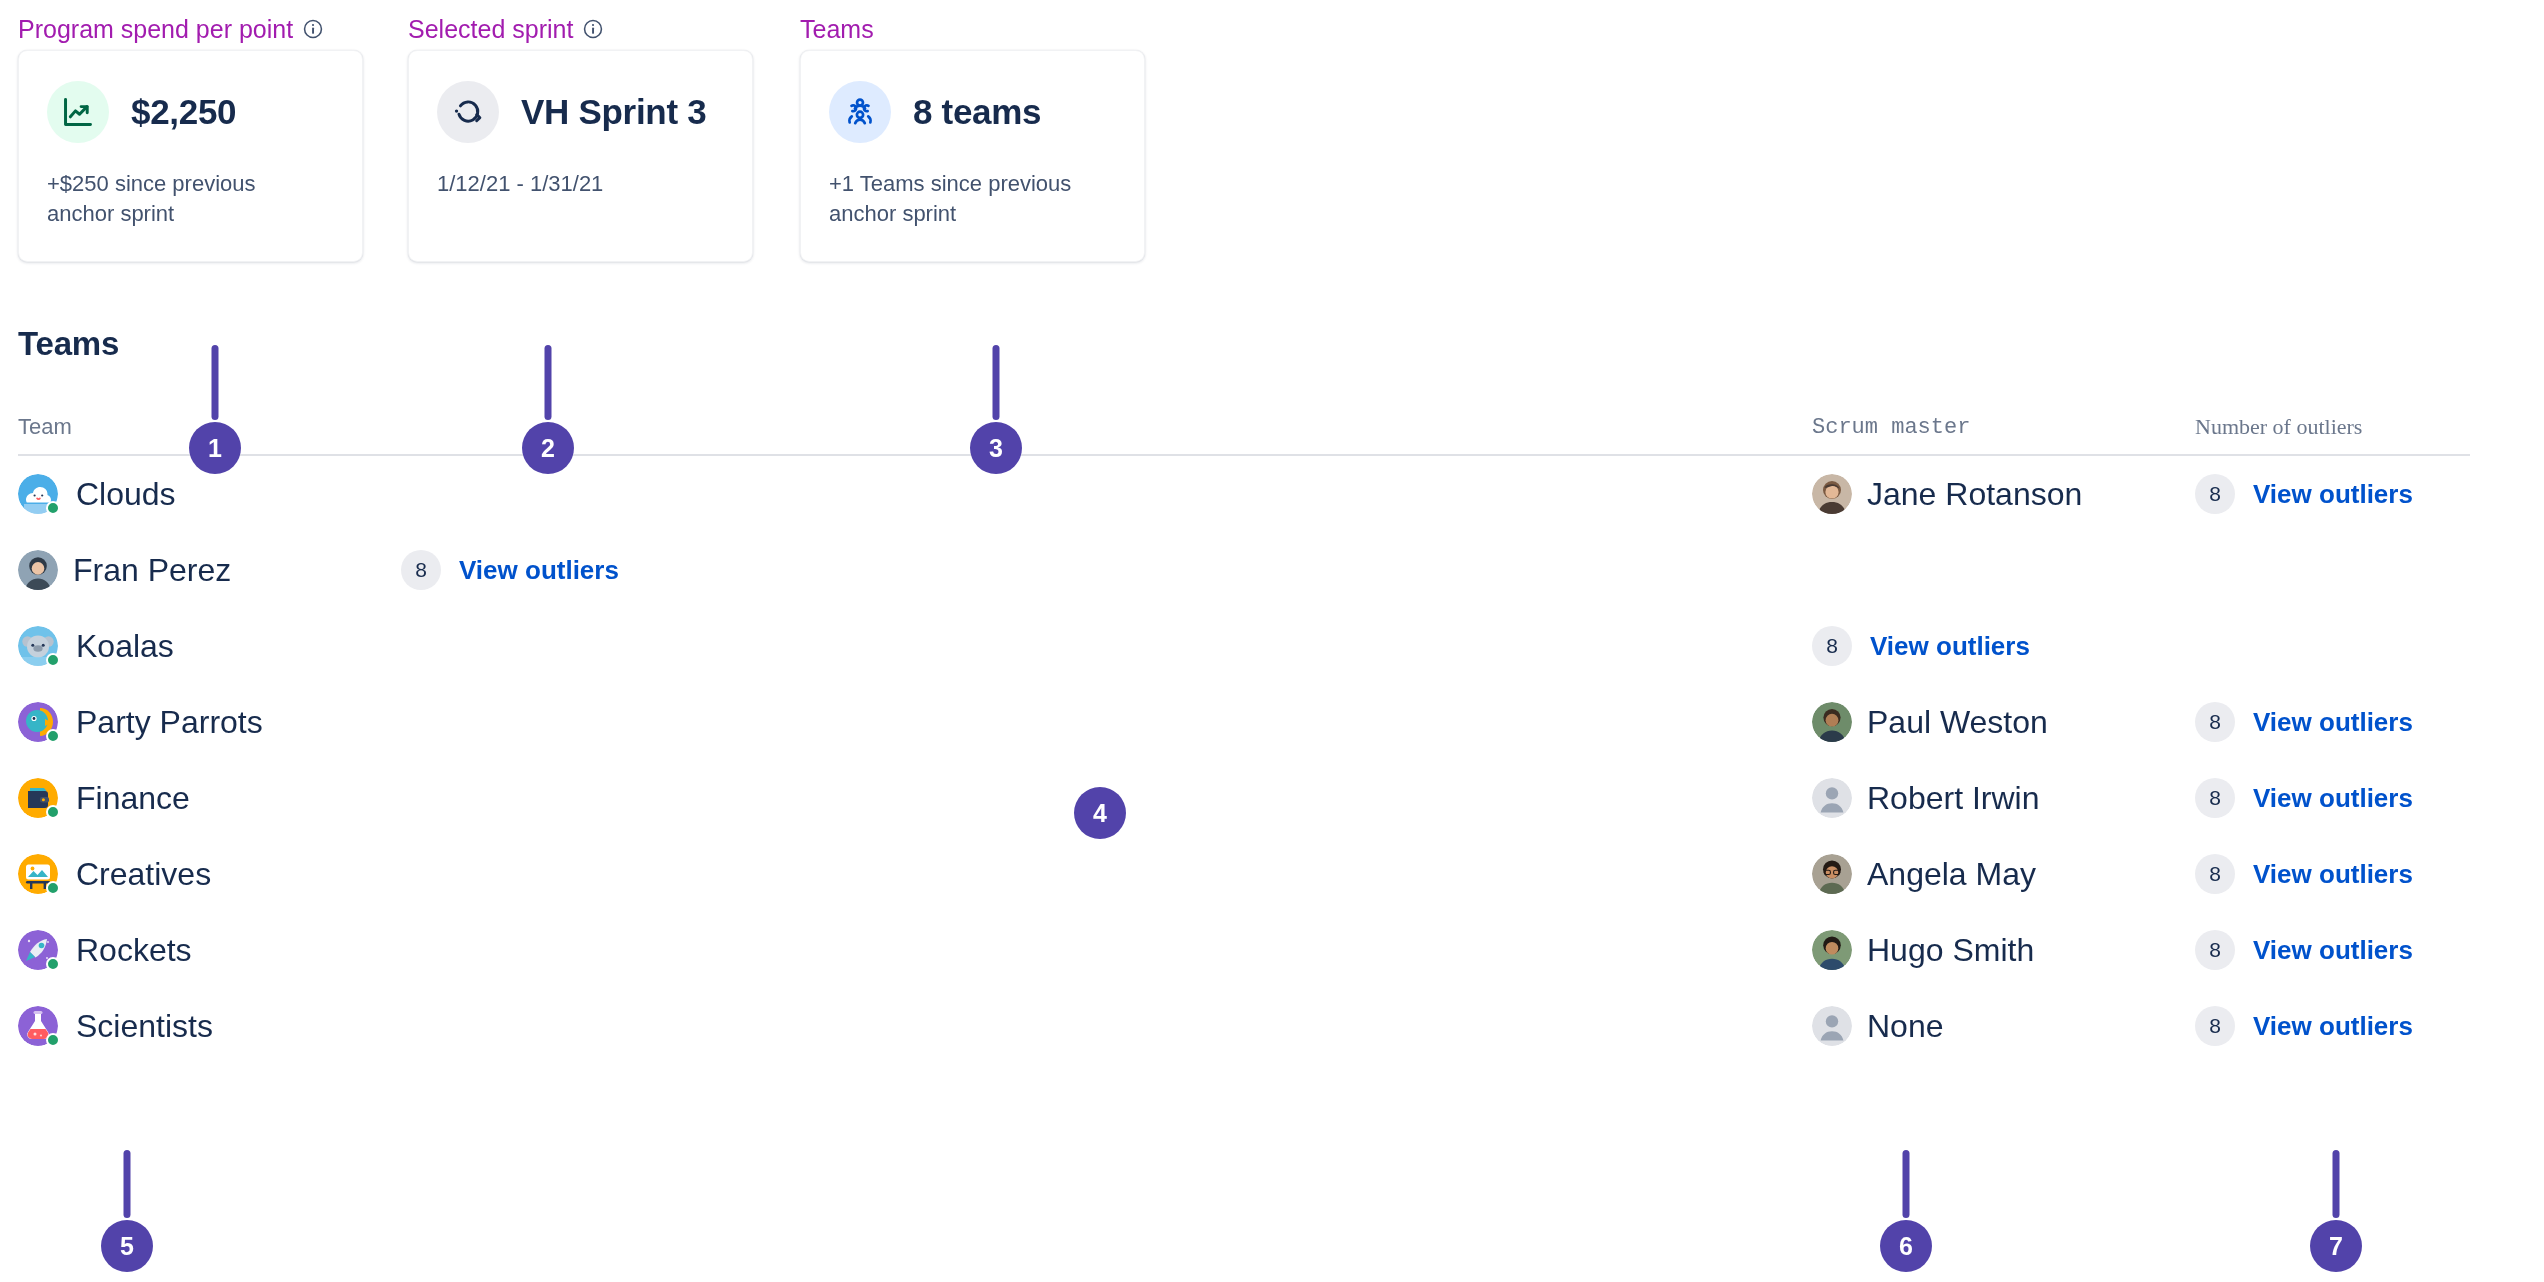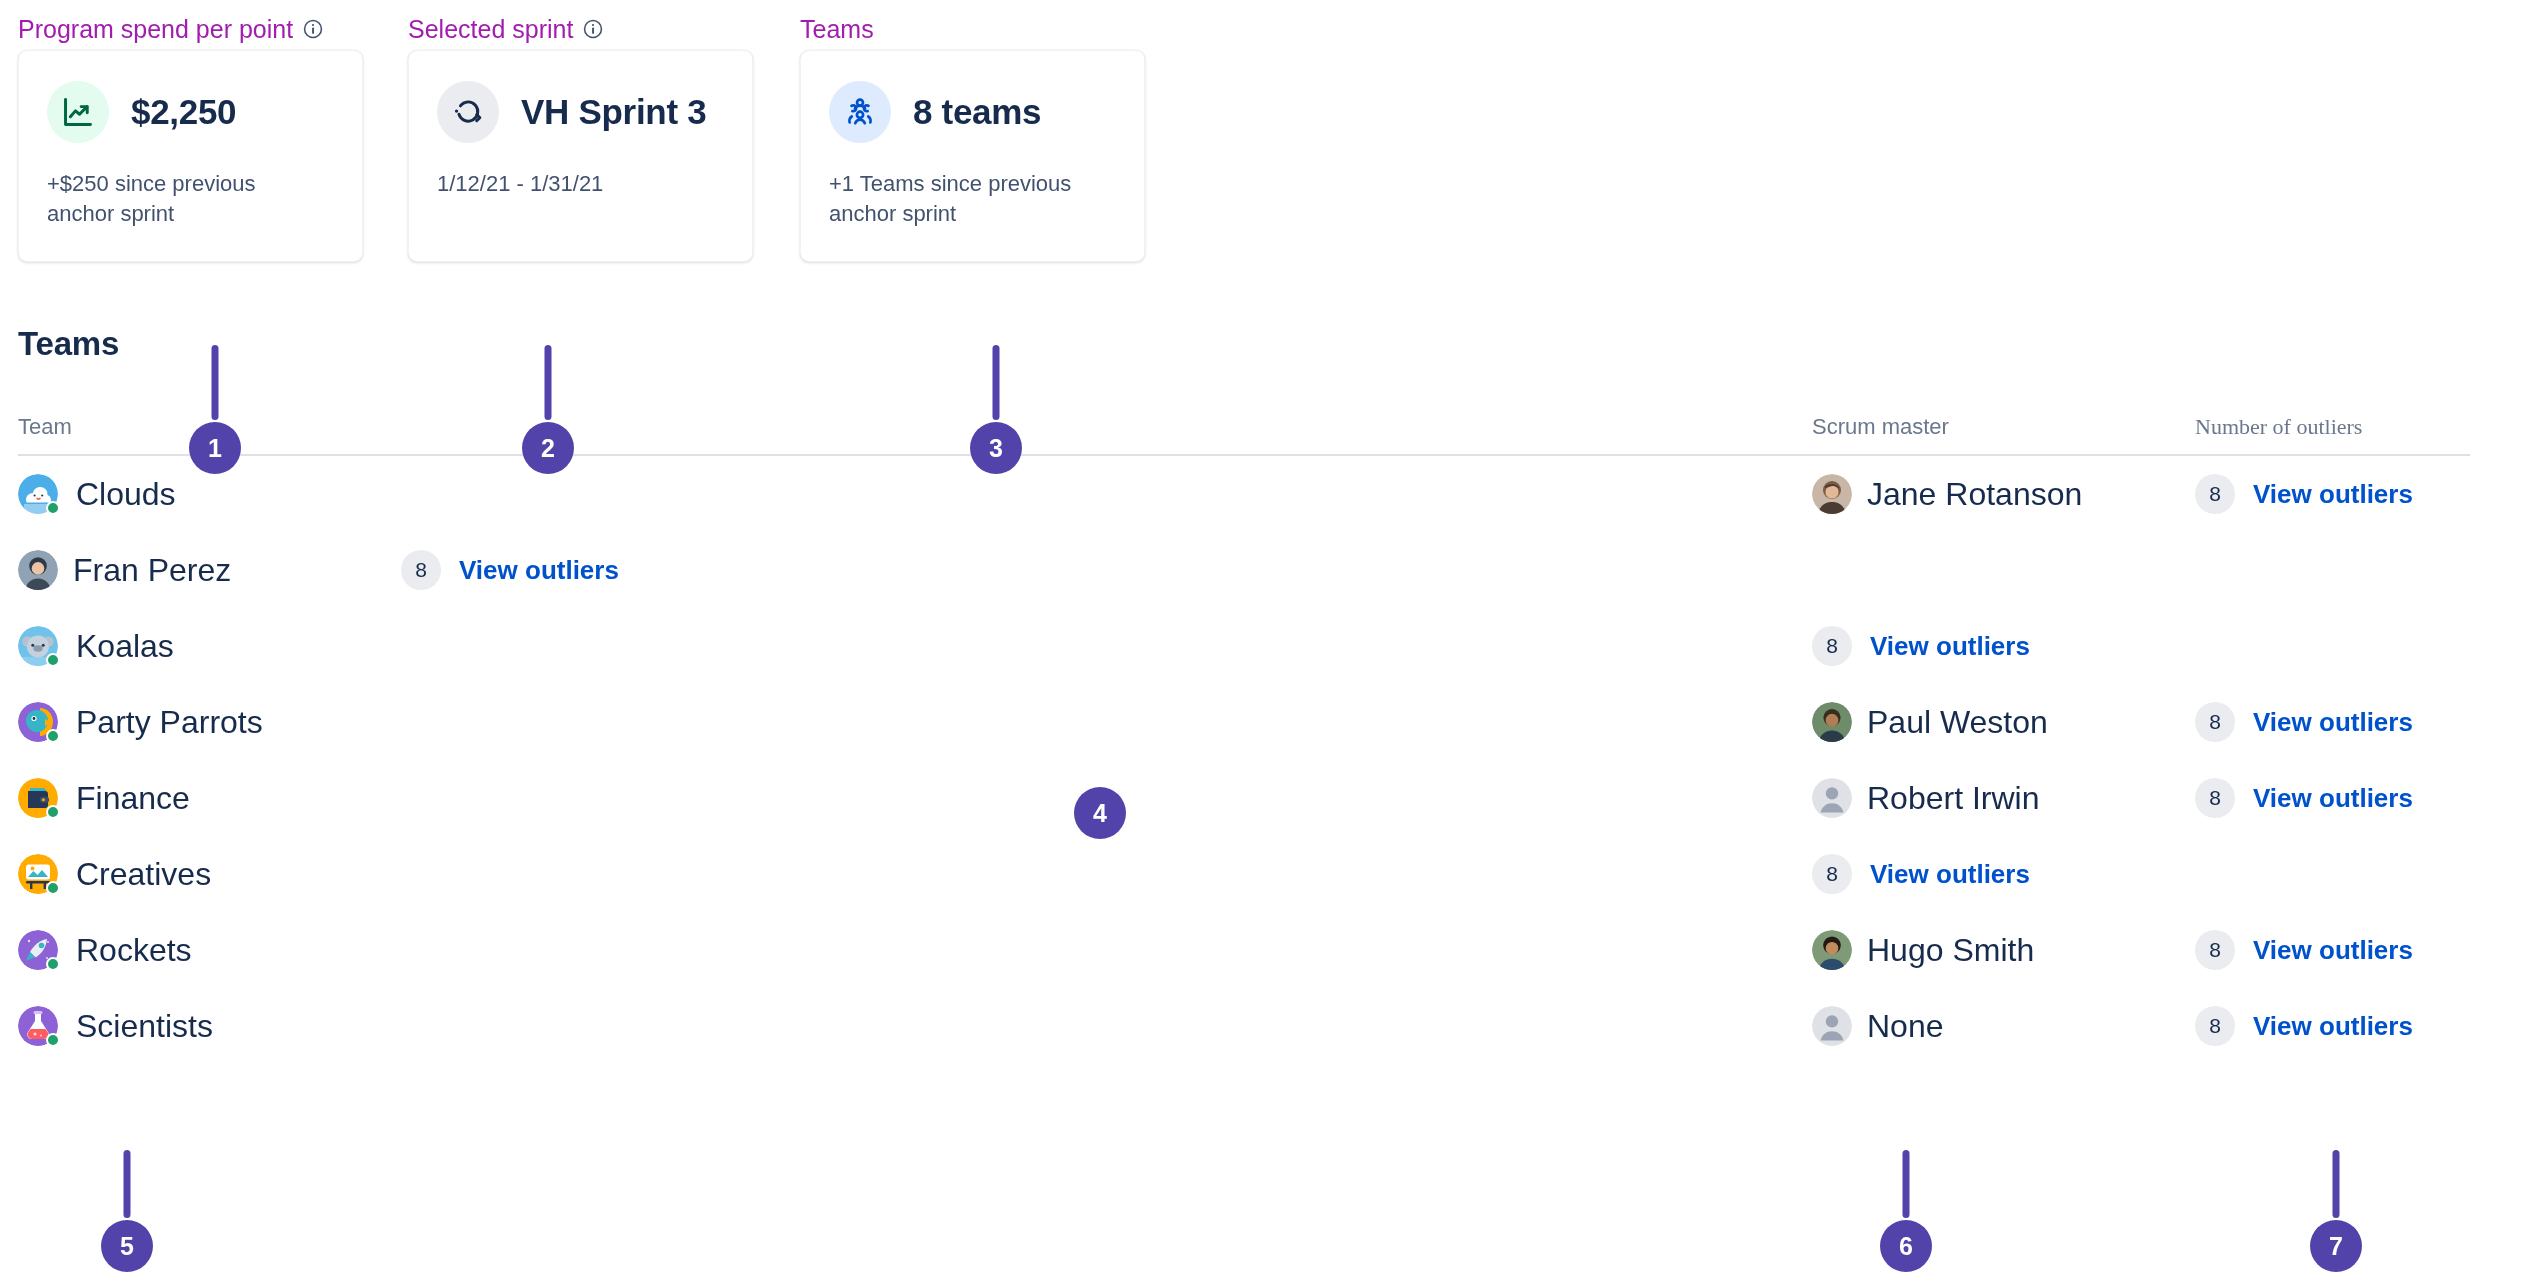--- a/index.html
+++ b/index.html
@@ -69,21 +69,21 @@
   .table-head {
     display: flex; align-items: flex-end;
     height: 38px;
     border-bottom: 2px solid #DFE1E6;
     padding-bottom: 14px;
   }
   .th {
     font-size: 22px; color: #6B778C; font-weight: normal;
   }
   .col-team    { width: 1794px; margin-top: 32px; }
-  .col-scrum   { width: 383px; }
+  .col-scrum   { width: 383px; font-family: Liberation Mono, monospace; }
   .col-outlier { width: 275px; font-family: Liberation Serif, serif; }
 
   .table-row { display: flex; align-items: center; height: 76px; }
 
   .cell { display: flex; align-items: center; }
   .cell-team { width: 1794px; gap: 18px; }
   .cell-scrum { width: 383px; gap: 15px; }
   .cell-outlier { width: 275px; gap: 18px; }
 
   .team-name, .scrum-name {
@@ -321,20 +321,26 @@
         <div class="table-row">
           <div class="cell cell-team">
             <span class="team-avatar">
               <svg class="av-circle" viewBox="0 0 40 40">
                 <use href="#av-easel-avatar"></use>
               </svg>
               <span class="presence"></span>
             </span>
             <span class="team-name">Creatives</span>
           </div>
+          <div class="cell cell-scrum">
+            <svg class="person-avatar" viewBox="0 0 40 40">
+              <use href="#pv-photo-e"></use>
+            </svg>
+            <span class="scrum-name">Angela May</span>
+          </div>
           <div class="cell cell-outlier">
             <span class="outlier-count">8</span>
             <a class="outlier-link">View outliers</a>
           </div>
         </div>
         <div class="table-row">
           <div class="cell cell-team">
             <span class="team-avatar">
               <svg class="av-circle" viewBox="0 0 40 40">
                 <use href="#av-rocket-avatar"></use>

